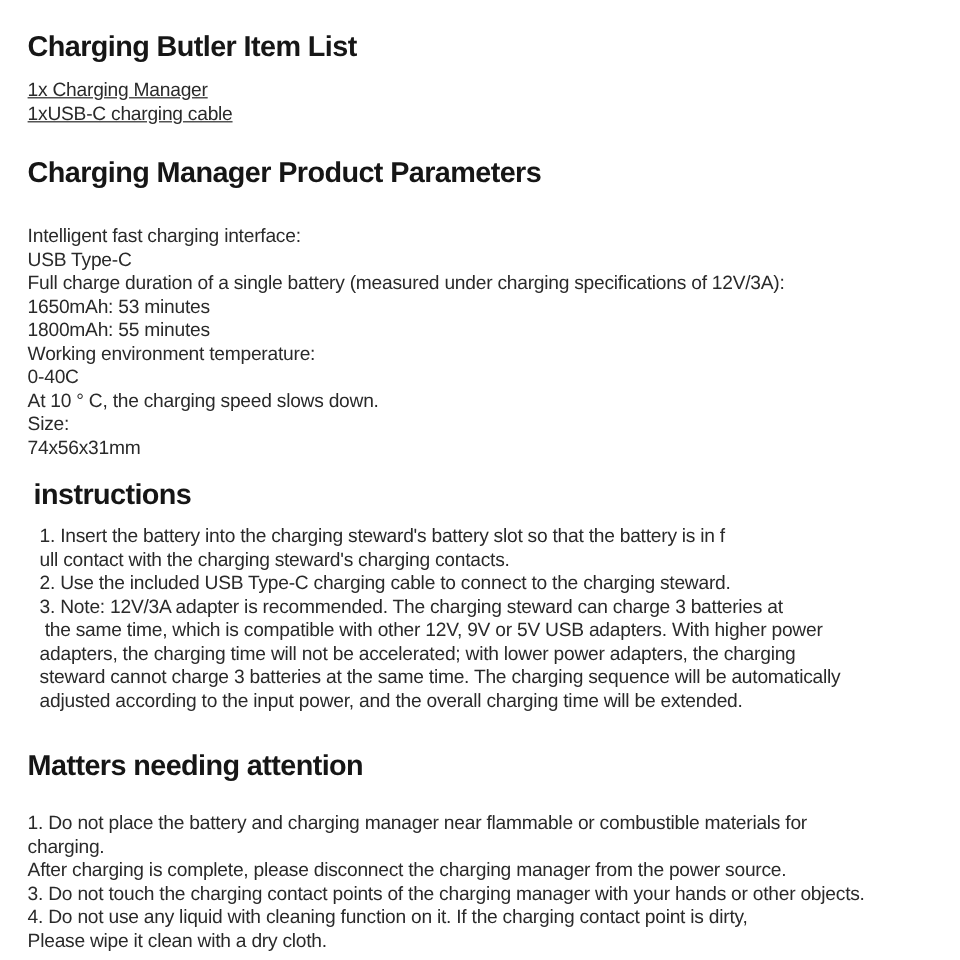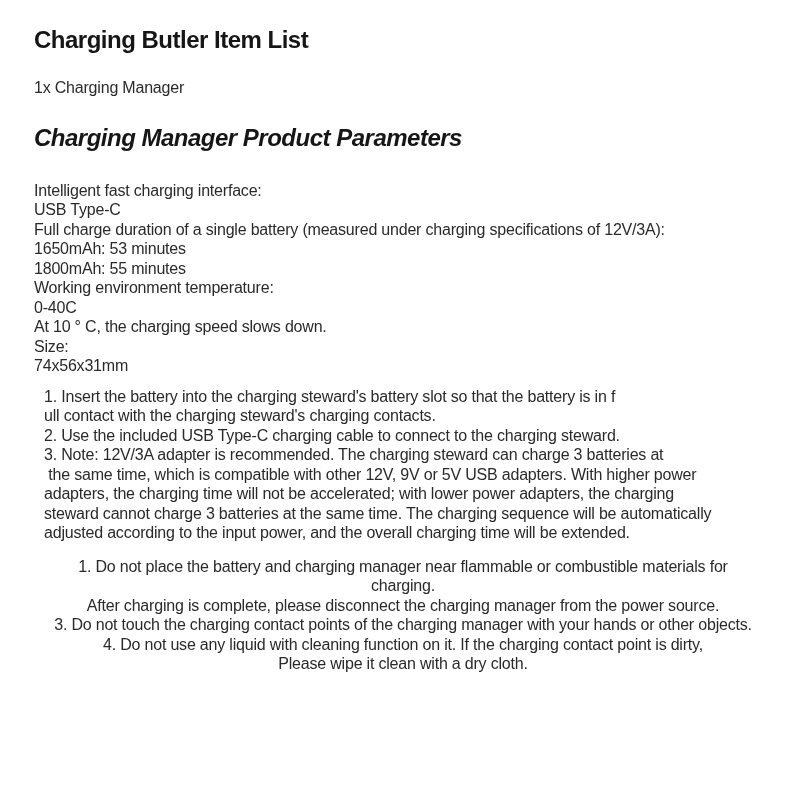--- a/index.html
+++ b/index.html
@@ -8,21 +8,21 @@
     background: #ffffff;
   }
   body {
     width: 800px;
     height: 800px;
     overflow: hidden;
     font-family: "Liberation Sans", "DejaVu Sans", sans-serif;
     color: #2a2a2a;
   }
   .doc {
-    padding: 0 28px 0 34px;
+    padding: 0 28px 0 23px;
   }
   .sec-heading {
     font-size: 24px;
     line-height: 28px;
     font-weight: bold;
     color: #161616;
     letter-spacing: -0.5px;
     margin: 0;
   }
   .text-block {
@@ -30,44 +30,46 @@
     line-height: 19.5px;
     letter-spacing: -0.2px;
     white-space: pre;
     margin: 0;
   }
   .text-line {
     white-space: pre;
   }
   
   #sec-item-list   .sec-heading { margin-top: 26px; }
-  #sec-item-list   .text-block  { margin-top: 24px; }
-  #sec-parameters  .sec-heading { margin-top: 26px; font-style: italic; }
+  #sec-item-list   .text-block  { margin-top: 12px; text-decoration: underline; }
+  #sec-parameters  .sec-heading { margin-top: 26px; }
   #sec-parameters  .text-block  { margin-top: 29px; }
   #sec-instructions .sec-heading { margin-top: 16px; padding-left: 5px; }
   #sec-instructions .text-block  { margin-top: 11px; margin-left: 10px; }
   #sec-attention   .sec-heading { margin-top: 31px; }
-  #sec-attention   .text-block  { margin-top: 14px; text-align: center; }
+  #sec-attention   .text-block  { margin-top: 24px; }
 </style>
 </head>
 <body>
 
 <div class="doc">
 
   <section id="sec-item-list">
     <h2 class="sec-heading">Charging Butler Item List</h2>
-    <div class="text-block"><div class="text-line">1x Charging Manager</div></div>
+    <div class="text-block"><div class="text-line">1x Charging Manager</div><div class="text-line">1xUSB-C charging cable</div></div>
   </section>
 
   <section id="sec-parameters">
     <h2 class="sec-heading">Charging Manager Product Parameters</h2>
     <div class="text-block"><div class="text-line">Intelligent fast charging interface:</div><div class="text-line">USB Type-C</div><div class="text-line">Full charge duration of a single battery (measured under charging specifications of 12V/3A):</div><div class="text-line">1650mAh: 53 minutes</div><div class="text-line">1800mAh: 55 minutes</div><div class="text-line">Working environment temperature:</div><div class="text-line">0-40C</div><div class="text-line">At 10 ° C, the charging speed slows down.</div><div class="text-line">Size:</div><div class="text-line">74x56x31mm</div></div>
   </section>
 
   <section id="sec-instructions">
+    <h2 class="sec-heading">instructions</h2>
     <div class="text-block"><div class="text-line">1. Insert the battery into the charging steward's battery slot so that the battery is in f</div><div class="text-line">ull contact with the charging steward's charging contacts.</div><div class="text-line">2. Use the included USB Type-C charging cable to connect to the charging steward.</div><div class="text-line">3. Note: 12V/3A adapter is recommended. The charging steward can charge 3 batteries at</div><div class="text-line"> the same time, which is compatible with other 12V, 9V or 5V USB adapters. With higher power</div><div class="text-line">adapters, the charging time will not be accelerated; with lower power adapters, the charging</div><div class="text-line">steward cannot charge 3 batteries at the same time. The charging sequence will be automatically</div><div class="text-line">adjusted according to the input power, and the overall charging time will be extended.</div></div>
   </section>
 
   <section id="sec-attention">
+    <h2 class="sec-heading">Matters needing attention</h2>
     <div class="text-block"><div class="text-line">1. Do not place the battery and charging manager near flammable or combustible materials for</div><div class="text-line">charging.</div><div class="text-line">After charging is complete, please disconnect the charging manager from the power source.</div><div class="text-line">3. Do not touch the charging contact points of the charging manager with your hands or other objects.</div><div class="text-line">4. Do not use any liquid with cleaning function on it. If the charging contact point is dirty,</div><div class="text-line">Please wipe it clean with a dry cloth.</div></div>
   </section>
 
 </div>
 
 </body></html>

